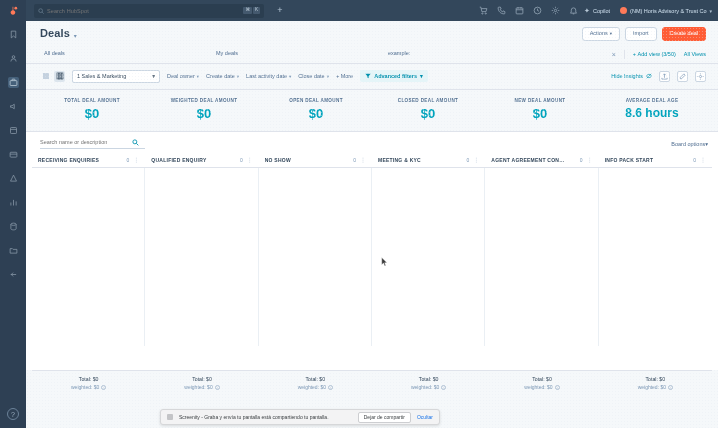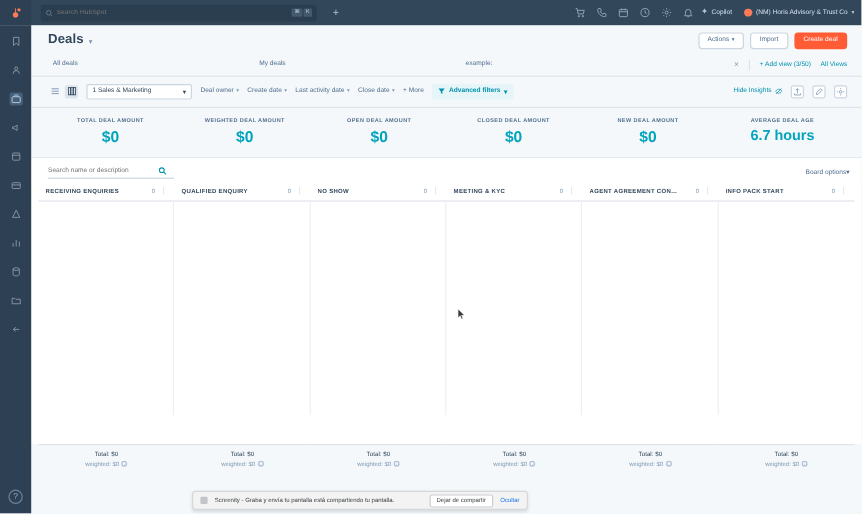--- a/index.html
+++ b/index.html
@@ -480,21 +480,21 @@
       <div class="ins-cell">
         <div class="ins-label">CLOSED DEAL AMOUNT</div>
         <div class="ins-value">$0</div>
       </div>
       <div class="ins-cell">
         <div class="ins-label">NEW DEAL AMOUNT</div>
         <div class="ins-value">$0</div>
       </div>
       <div class="ins-cell">
         <div class="ins-label">AVERAGE DEAL AGE</div>
-        <div class="ins-value small">6.7 hours</div>
+        <div class="ins-value small">8.6 hours</div>
       </div>
     </div>
 
     <div class="board-wrap">
       <div class="board-tools">
         <div class="bsearch">
           <input value="" placeholder="Search name or description" style="">
           <svg viewBox="0 0 16 16" fill="none" stroke="#0091ae" stroke-width="2">
               <circle cx="6.5" cy="6.5" r="4.5"></circle>
               <line x1="10" y1="10" x2="14.5" y2="14.5"></line>

